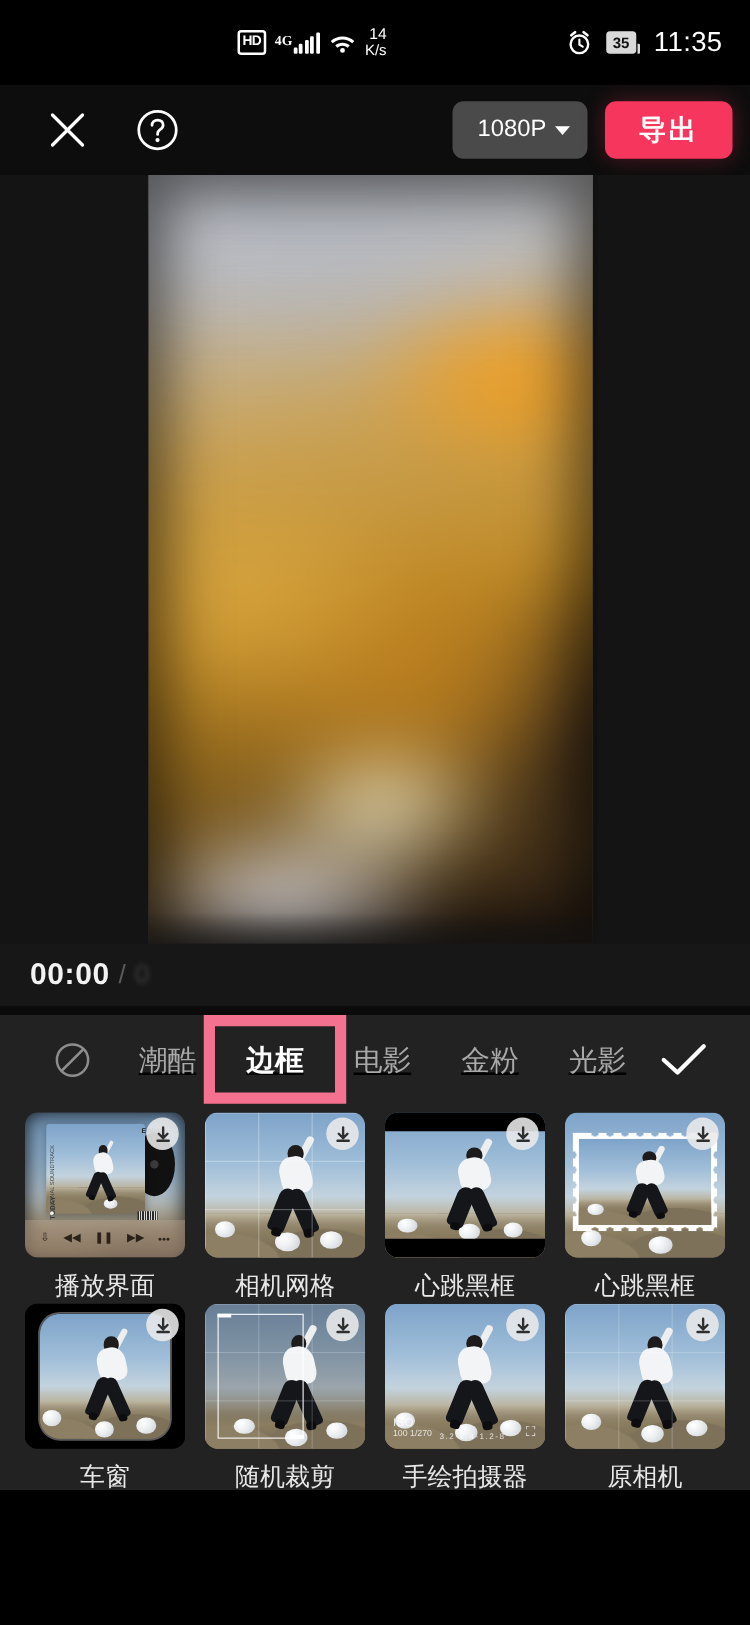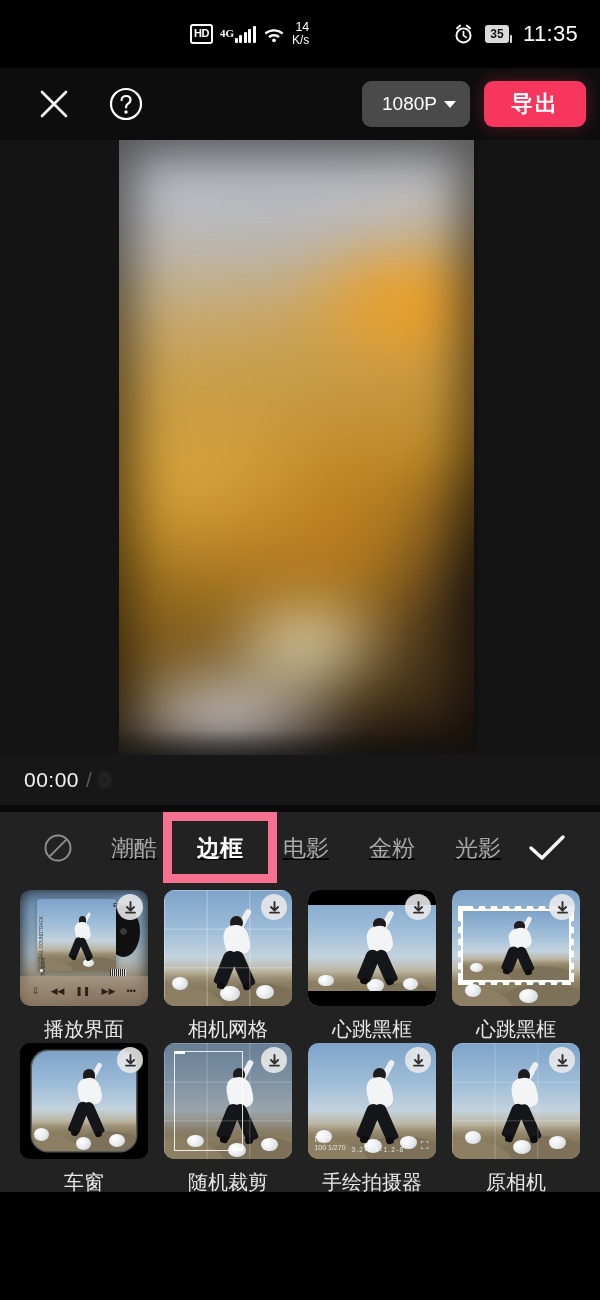--- a/index.html
+++ b/index.html
@@ -159,21 +159,21 @@
   }
 
   
   .timeline {
     position: absolute; top: 755px; left: 0;
     width: 600px; height: 50px;
     background: #171717;
     display: flex; align-items: center;
     padding-left: 24px;
   }
-  .time-cur { color: #f2f2f2; font-size: 21px; letter-spacing: .5px; }
+  .time-cur { color: #f2f2f2; font-size: 24px; letter-spacing: .5px; font-weight: bold; }
   .time-sep { color: #5b5b5b; font-size: 21px; margin: 0 7px; }
   .time-tot { color: #3f3f3f; font-size: 21px; filter: blur(2.2px); }
 
   
   .tabbar {
     position: absolute; top: 812px; left: 0;
     width: 600px; height: 72px;
     background: #222222;
     display: flex; align-items: center; text-decoration: underline;
   }

